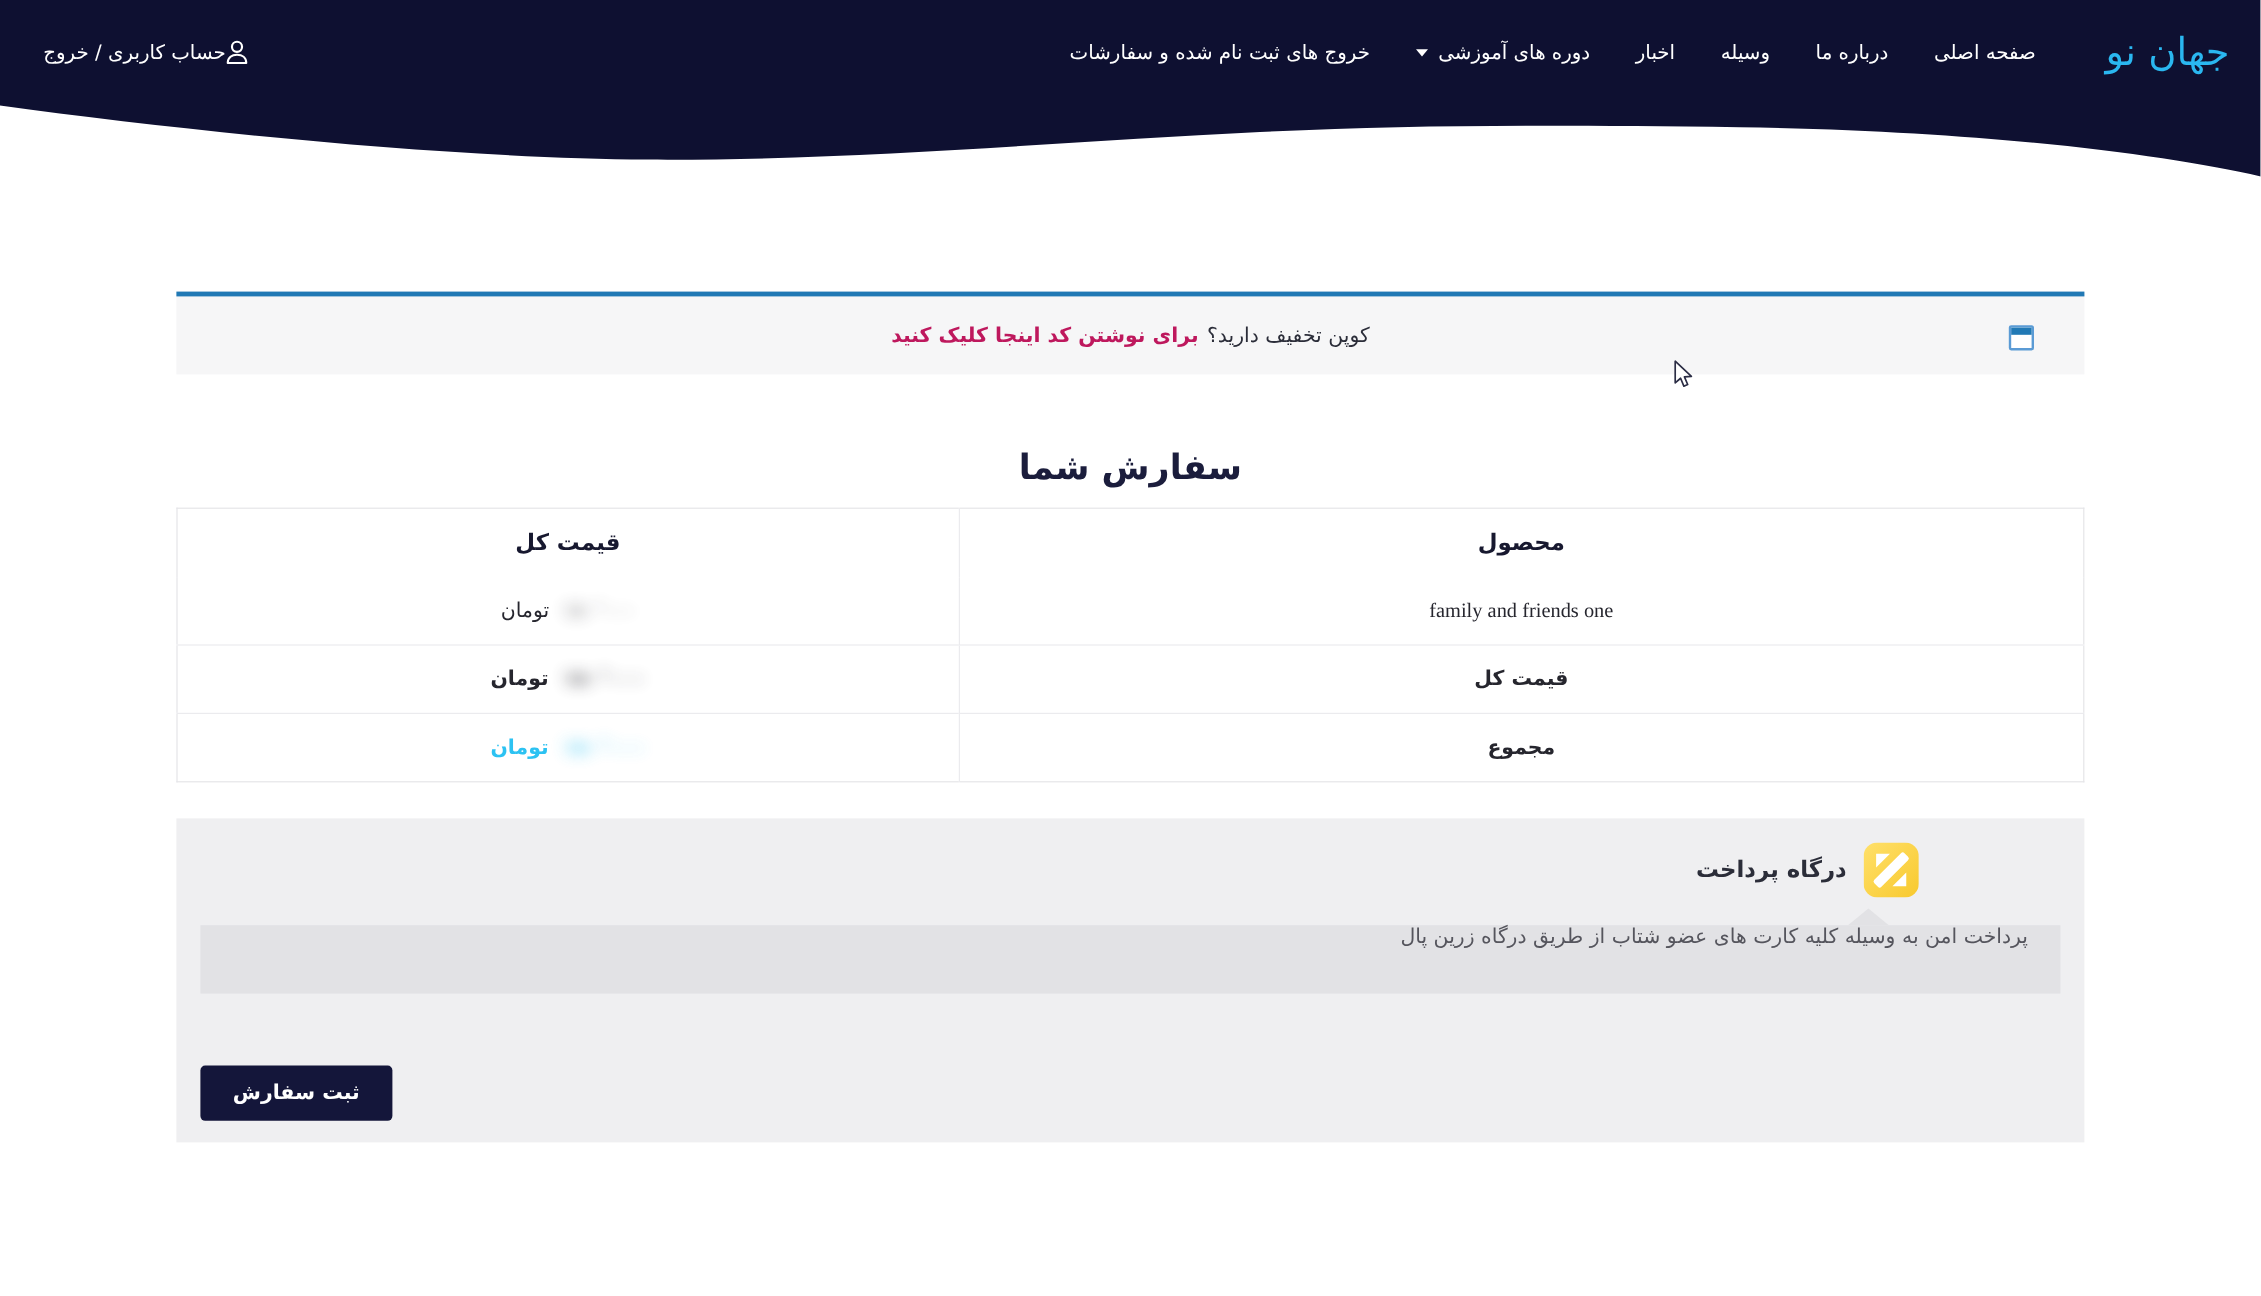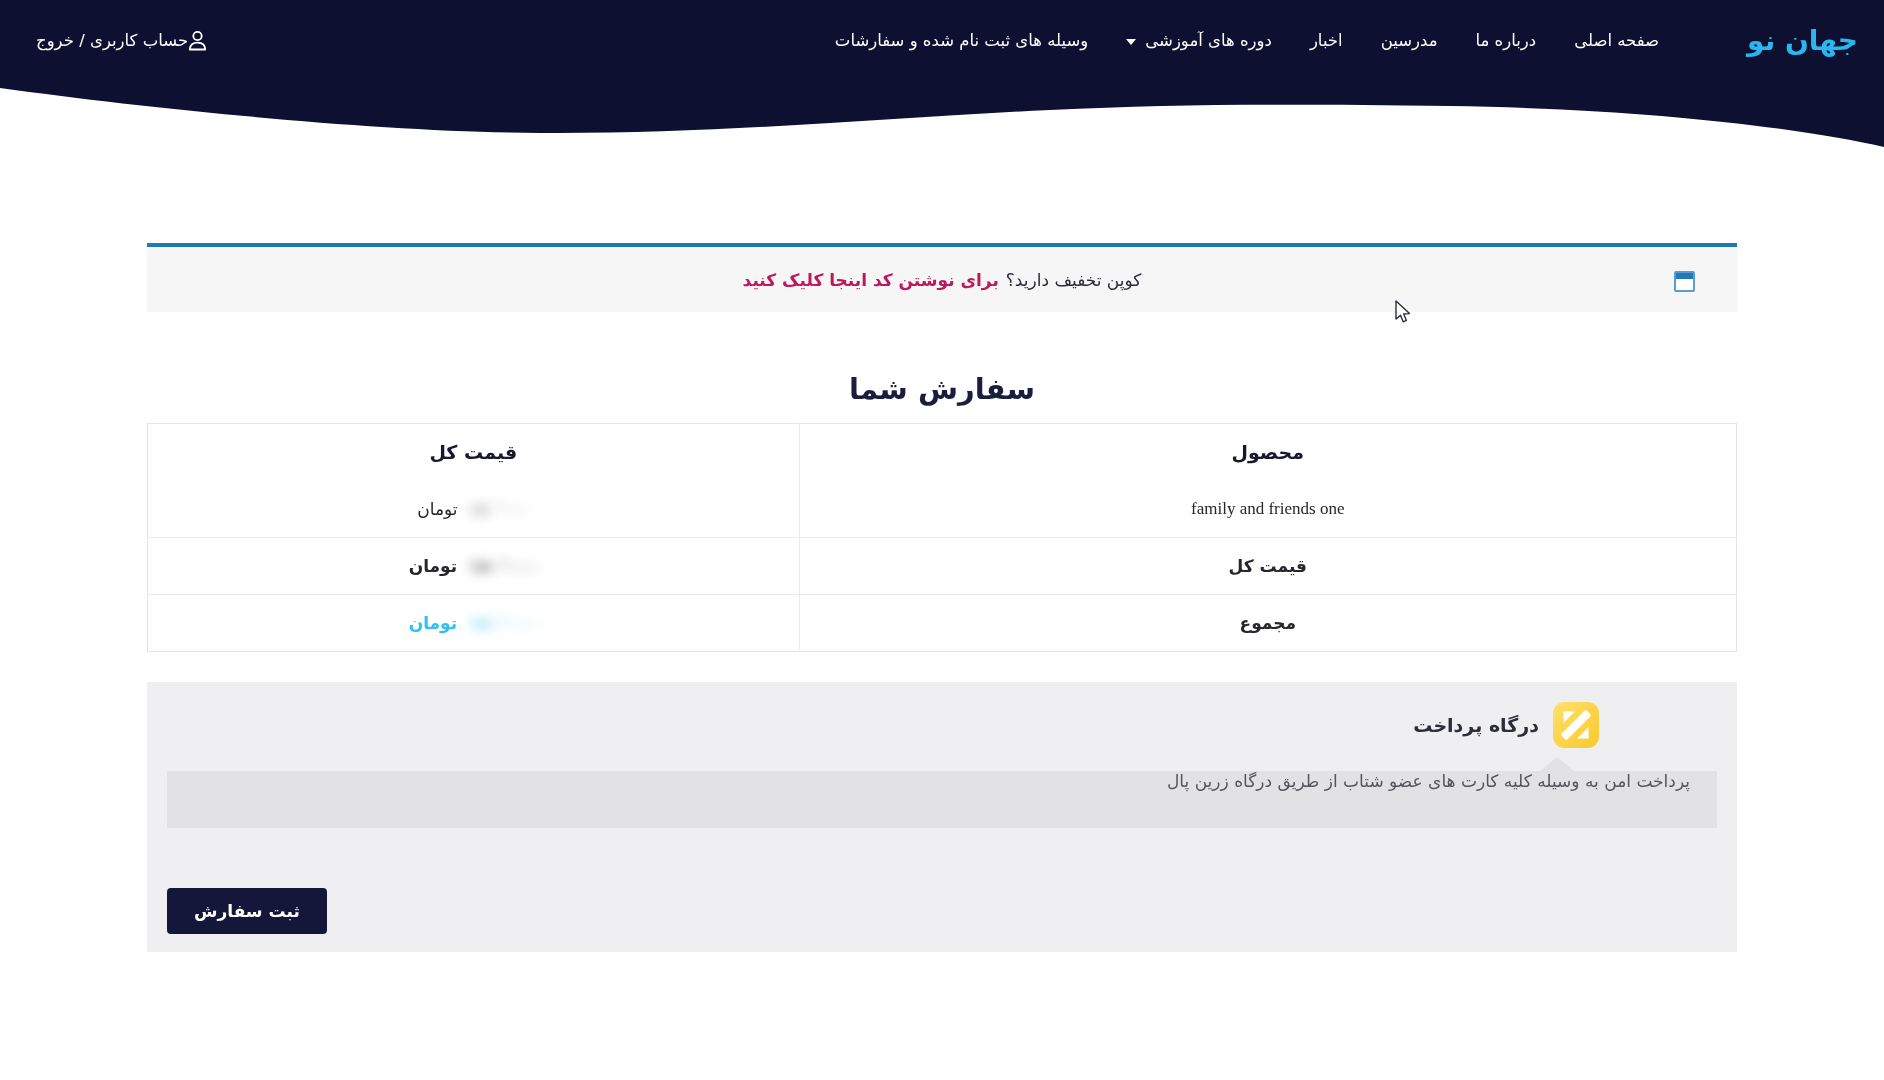--- a/index.html
+++ b/index.html
@@ -11,21 +11,21 @@
   }
 
   
   .header { position:relative; height:150px; }
   .header-bg { position:absolute; inset:0; width:100%; height:100%; display:block; }
   .header-content {
     position:relative; z-index:2; display:flex; align-items:center;
     justify-content:space-between; padding:24px 26px 0 36px;
   }
   .nav-group { display:flex; align-items:center; }
-  .brand { color:#2ab7f0; font-size:28px; font-weight:bold; margin-left:88px; letter-spacing:0.5px; cursor:pointer; }
+  .brand { color:#2ab7f0; font-size:32px; font-weight:normal; margin-left:58px; letter-spacing:0.5px; cursor:pointer; }
   .nav { display:flex; align-items:center; gap:38px; }
   .nav-item { color:#ffffff; font-size:16.5px; cursor:pointer; display:flex; align-items:center; gap:9px; white-space:nowrap; }
   .caret { width:0; height:0; border-left:5.5px solid transparent; border-right:5.5px solid transparent; border-top:6.5px solid #ffffff; margin-top:2px; }
   .account { display:flex; align-items:center; color:#ffffff; font-size:16.5px; cursor:pointer; white-space:nowrap; }
   .account svg { display:block; }
 
   
   .page-title { text-align:center; margin-top:78px; font-size:30px; font-weight:600; color:#1b1d3c; }
 
   .container { width:1590px; margin:0 auto; }
@@ -89,31 +89,31 @@
       <div class="nav-group">
         <div class="brand">جهان نو</div>
         <nav class="nav">
           <div class="nav-item">
             <span>صفحه اصلی</span>
           </div>
           <div class="nav-item">
             <span>درباره ما</span>
           </div>
           <div class="nav-item">
-            <span>مدرسین</span>
+            <span>وسیله</span>
           </div>
           <div class="nav-item">
             <span>اخبار</span>
           </div>
           <div class="nav-item">
             <span>دوره های آموزشی</span>
             <span class="caret"></span>
           </div>
           <div class="nav-item">
-            <span>وسیله های ثبت نام شده و سفارشات</span>
+            <span>خروج های ثبت نام شده و سفارشات</span>
           </div>
         </nav>
       </div>
       <div class="account">
         <svg width="19" height="21" viewBox="0 0 19 21" aria-hidden="true">
           <circle cx="9.5" cy="6" r="4.2" fill="none" stroke="#ffffff" stroke-width="1.8"></circle>
           <path d="M1.8 19.5 C1.8 14.8 5.2 12.6 9.5 12.6 C13.8 12.6 17.2 14.8 17.2 19.5 Z" fill="none" stroke="#ffffff" stroke-width="1.8" stroke-linejoin="round"></path>
         </svg>
         <span>حساب کاربری / خروج</span>
       </div>

